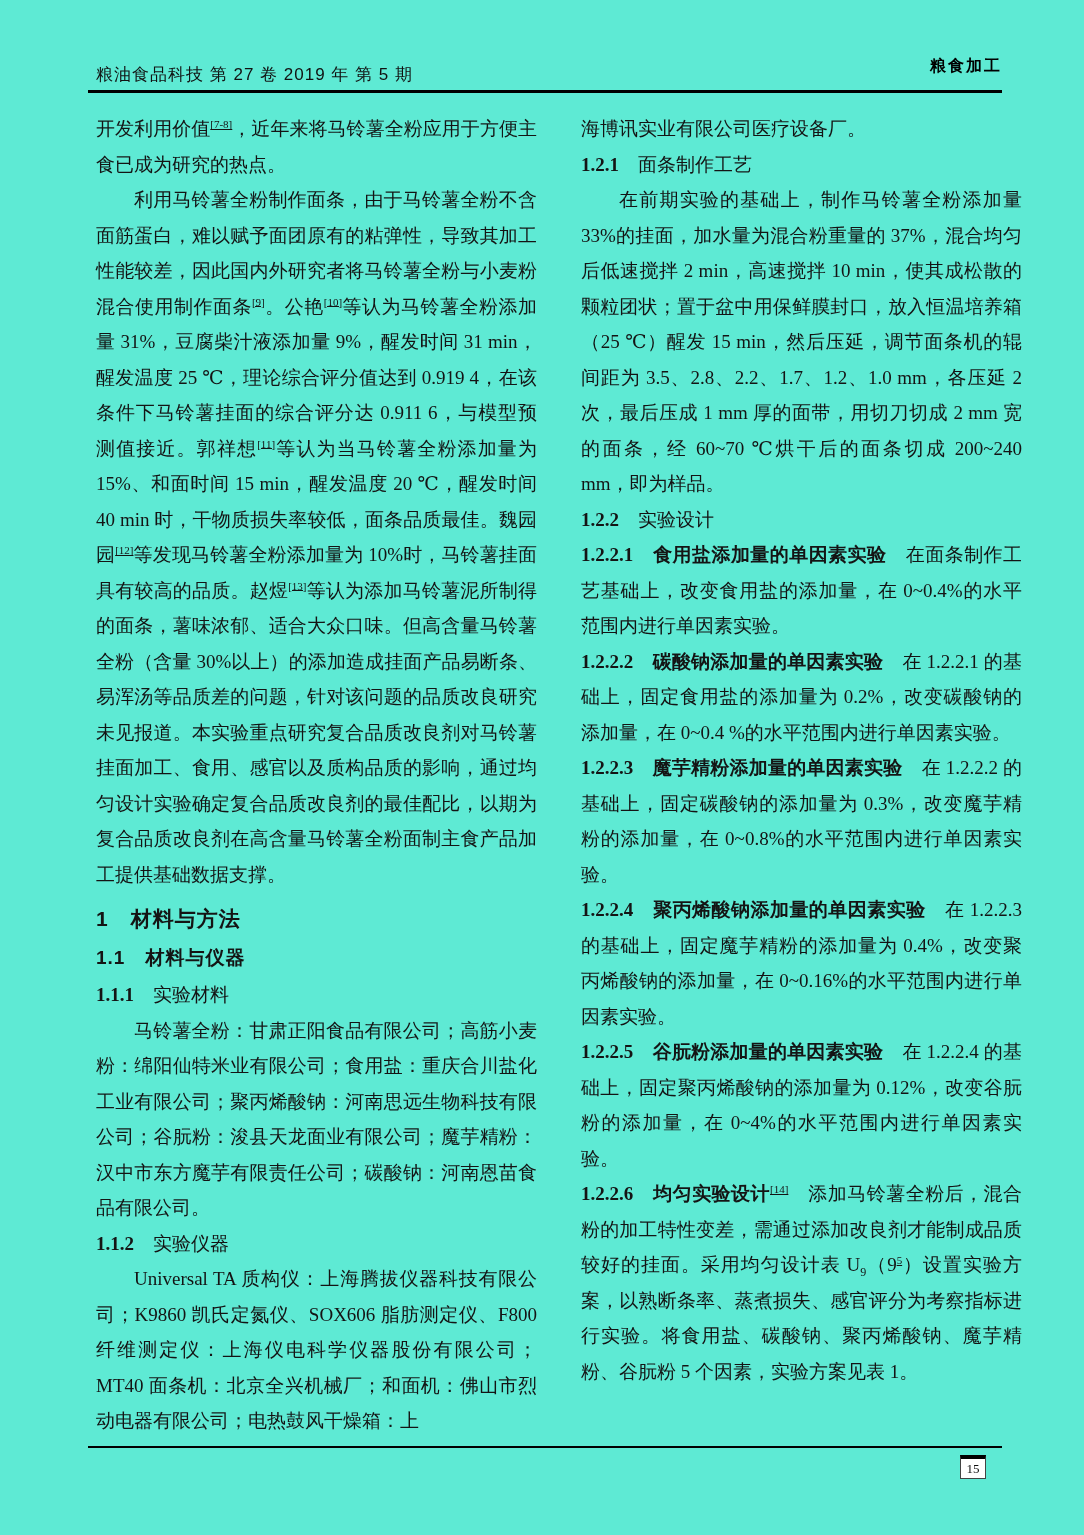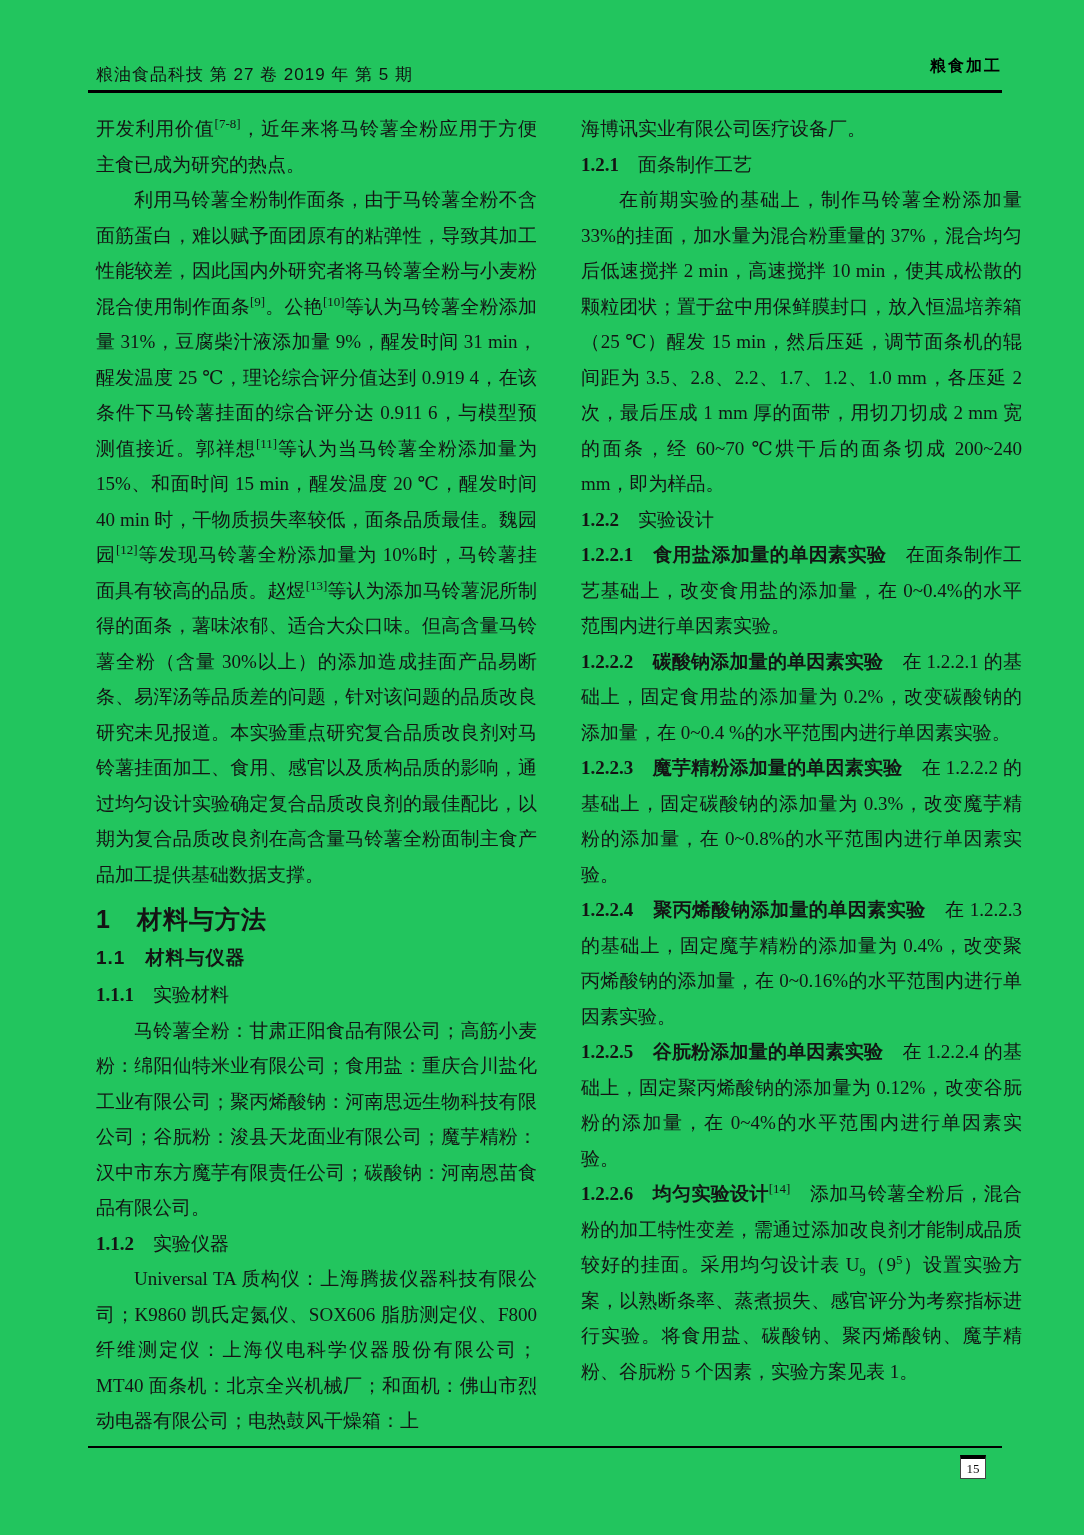--- a/index.html
+++ b/index.html
@@ -1,19 +1,19 @@
 <!DOCTYPE html>
 <html><head>
 <meta charset="utf-8">
 <style>
   html,body{margin:0;padding:0;background:#e8e8e8;}
   .page{
     position:relative;
     width:1084px;height:1535px;
-    background:#22c55e;
+    background:#5eead4;
     margin:0 auto;
     overflow:hidden;
     font-family:"Liberation Serif","DejaVu Serif",serif;
     color:#141414;
   }
   
   .header-left{
     position:absolute;left:96px;top:63px;
     font-family:"Liberation Sans","DejaVu Sans",sans-serif;
     font-size:17px;letter-spacing:1px;color:#111;
@@ -33,31 +33,31 @@
     text-align:justify;text-justify:inter-character;
   }
   .col-left{left:96px;}
   .col-right{left:561px;margin-left:20px;}
   .blk{margin:0;}
   .blk.p{text-indent:2em;}
   .blk.p-cont{text-indent:0;}
   .blk.p4{text-indent:0;}
   .blk.h1{
     font-family:"Liberation Sans","DejaVu Sans",sans-serif;
-    font-weight:bold;font-size:25px;line-height:30px;
+    font-weight:bold;font-size:21px;line-height:30px;
     margin:12px 0 10px 0;text-indent:0;letter-spacing:1px;text-align:left;
   }
   .blk.h2{
     font-family:"Liberation Sans","DejaVu Sans",sans-serif;
     font-weight:bold;font-size:19px;line-height:27px;
     margin:7px 0 6px 0;text-indent:0;letter-spacing:1px;text-align:left;
   }
   .blk.h3{margin:0;text-indent:0;text-align:left;}
   .blk b{font-weight:bold;}
-  sup{font-size:13px;line-height:0;vertical-align:super;}
+  sup{font-size:11px;line-height:0;vertical-align:super;text-decoration:underline;}
   sub{font-size:12px;line-height:0;vertical-align:sub;}
   
   .footer-rule{
     position:absolute;left:88px;top:1446px;width:914px;height:2px;background:#000;
   }
   .page-number-box{
     position:absolute;left:960px;top:1455px;
     width:24px;height:19px;
     border:1px solid #444;border-top:4px solid #000;
     font-family:"Liberation Serif","DejaVu Serif",serif;

